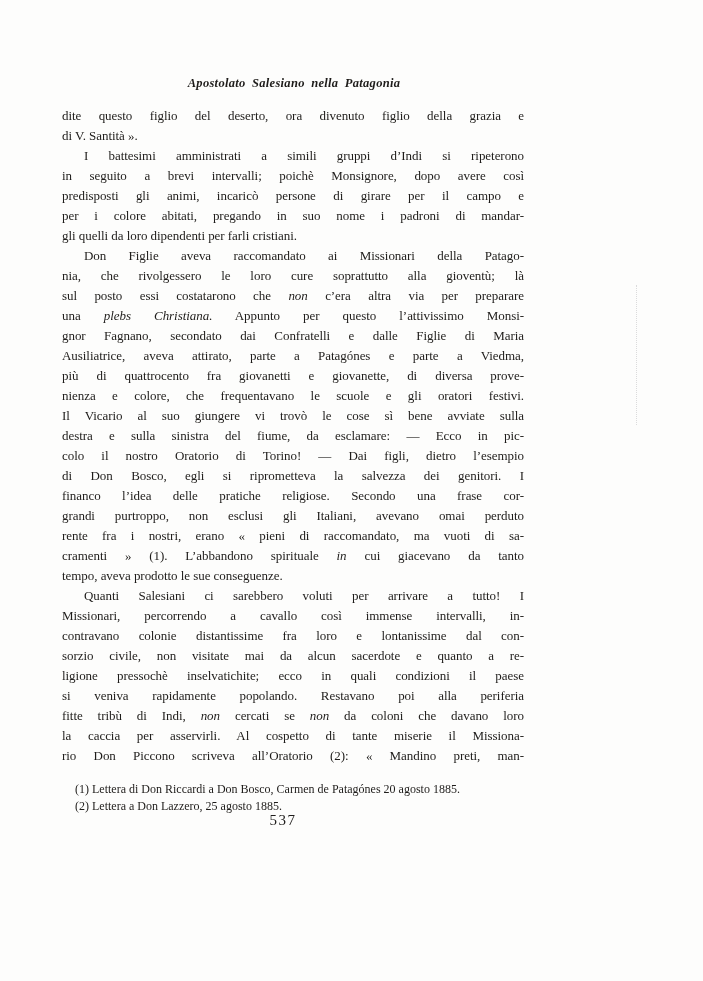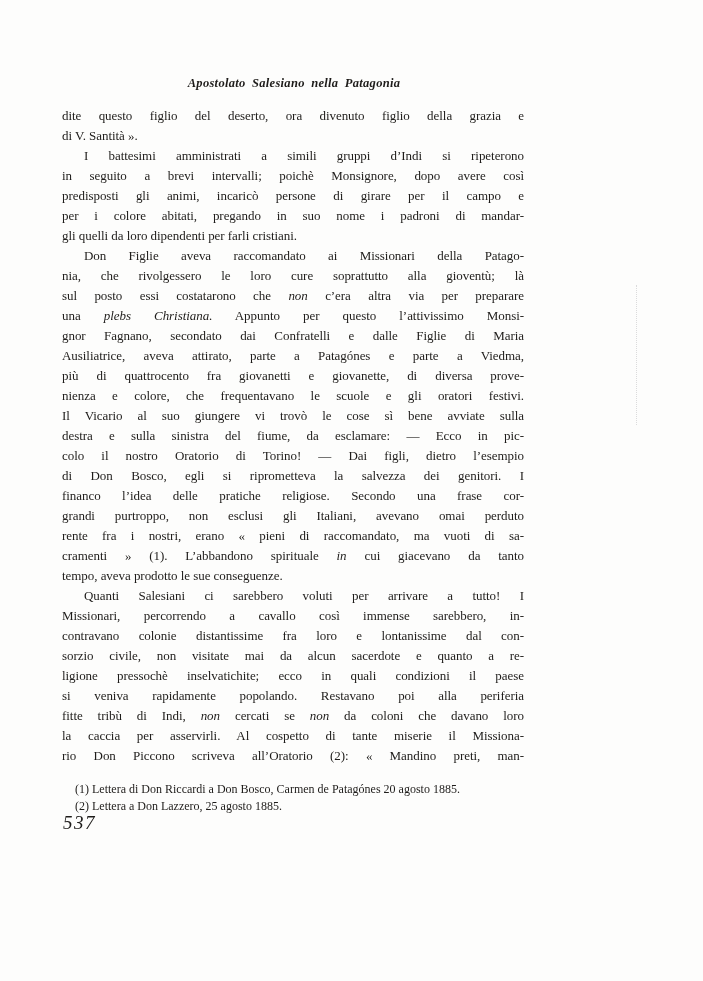--- a/index.html
+++ b/index.html
@@ -44,23 +44,22 @@
     left: 75px;
     width: 450px;
     font-size: 12px;
     line-height: 16.5px;
   }
   .page-number {
     position: absolute;
     top: 812px;
     left: 63px;
     width: 440px;
-    text-align: left;
-    font-style: italic;
-    font-size: 19px;
+    text-align: center;
+    font-size: 15px;
     letter-spacing: 1.5px;
   }
   .scan-artifact {
     position: absolute;
     left: 636px;
     top: 285px;
     width: 1px;
     height: 140px;
     border-left: 1px dotted rgba(120,120,125,0.25);
   }
@@ -97,21 +96,21 @@
         <div class="line jl"><span>colo il nostro Oratorio di Torino! — Dai figli, dietro l’esempio</span></div>
         <div class="line jl"><span>di Don Bosco, egli si riprometteva la salvezza dei genitori. I</span></div>
         <div class="line jl"><span>financo l’idea delle pratiche religiose. Secondo una frase cor-</span></div>
         <div class="line jl"><span>grandi purtroppo, non esclusi gli Italiani, avevano omai perduto</span></div>
         <div class="line jl"><span>rente fra i nostri, erano « pieni di raccomandato, ma vuoti di sa-</span></div>
         <div class="line jl"><span>cramenti » (1). L’abbandono spirituale </span><span class="it">in</span><span> cui giacevano da tanto</span></div>
         <div class="line"><span>tempo, aveva prodotto le sue conseguenze.</span></div>
       </div>
       <div class="paragraph">
         <div class="line jl indent"><span>Quanti Salesiani ci sarebbero voluti per arrivare a tutto! I</span></div>
-        <div class="line jl"><span>Missionari, percorrendo a cavallo così immense sarebbero, in-</span></div>
+        <div class="line jl"><span>Missionari, percorrendo a cavallo così immense intervalli, in-</span></div>
         <div class="line jl"><span>contravano colonie distantissime fra loro e lontanissime dal con-</span></div>
         <div class="line jl"><span>sorzio civile, non visitate mai da alcun sacerdote e quanto a re-</span></div>
         <div class="line jl"><span>ligione pressochè inselvatichite; ecco in quali condizioni il paese</span></div>
         <div class="line jl"><span>si veniva rapidamente popolando. Restavano poi alla periferia</span></div>
         <div class="line jl"><span>fitte tribù di Indi, </span><span class="it">non</span><span> cercati se </span><span class="it">non</span><span> da coloni che davano loro</span></div>
         <div class="line jl"><span>la caccia per asservirli. Al cospetto di tante miserie il Missiona-</span></div>
         <div class="line jl"><span>rio Don Piccono scriveva all’Oratorio (2): « Mandino preti, man-</span></div>
       </div>
     </div>
 

